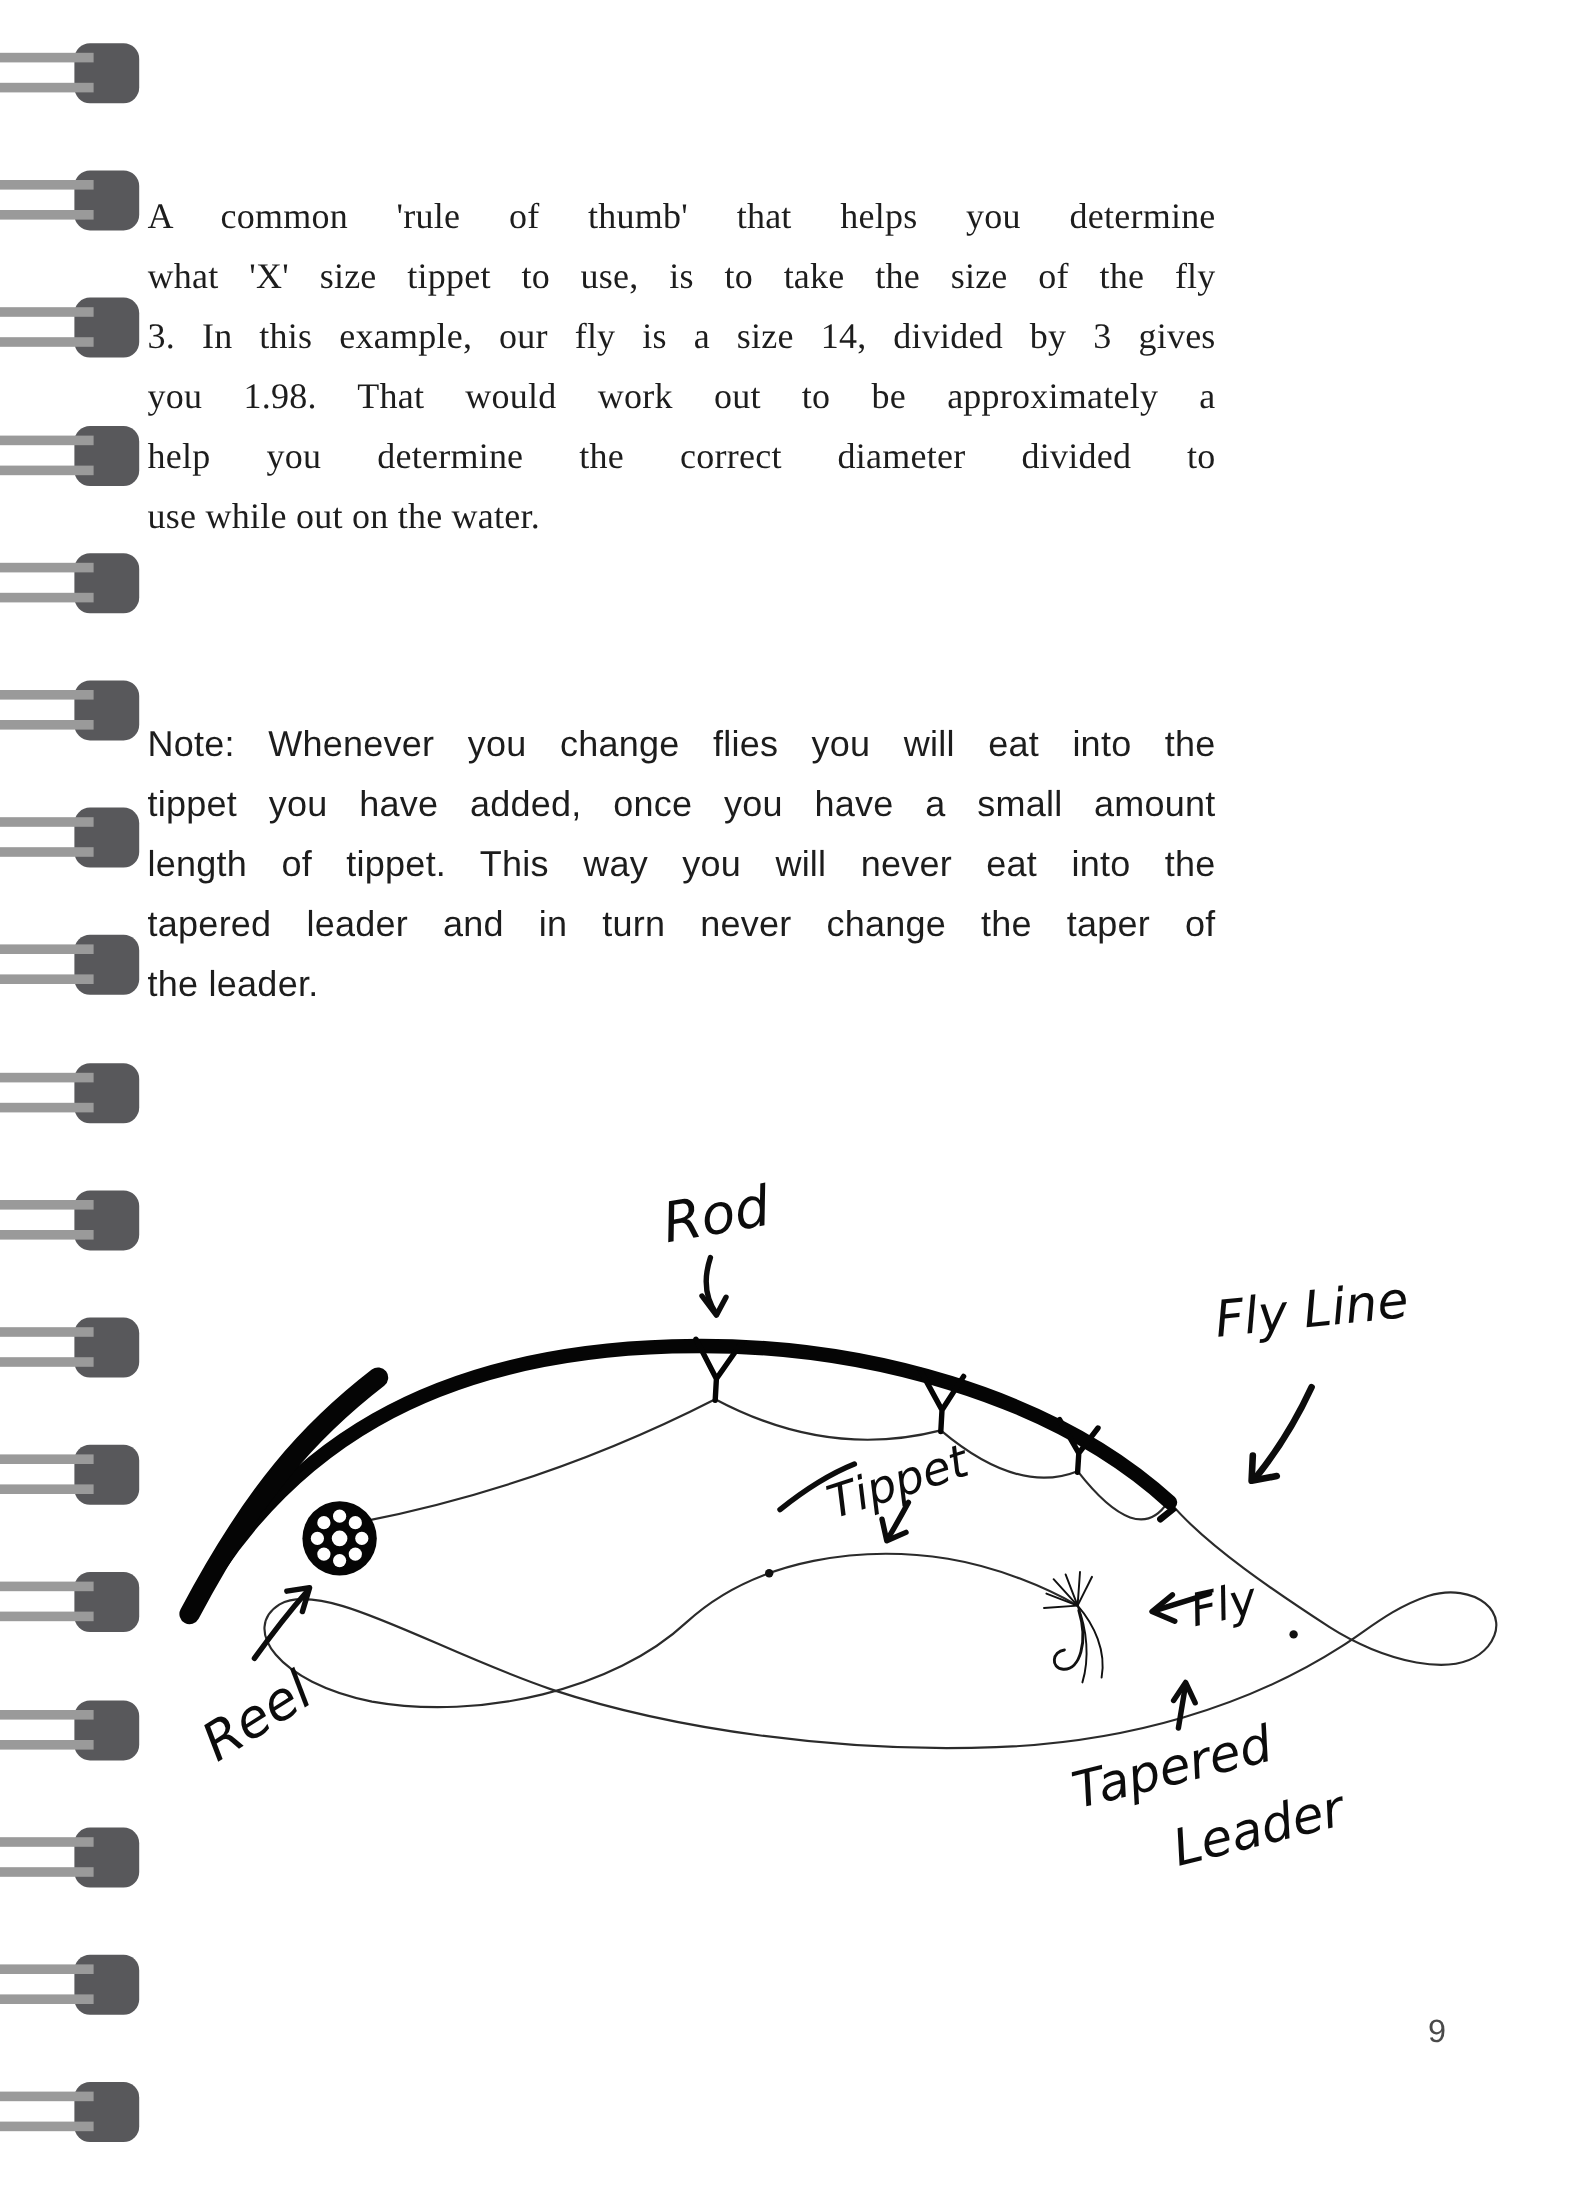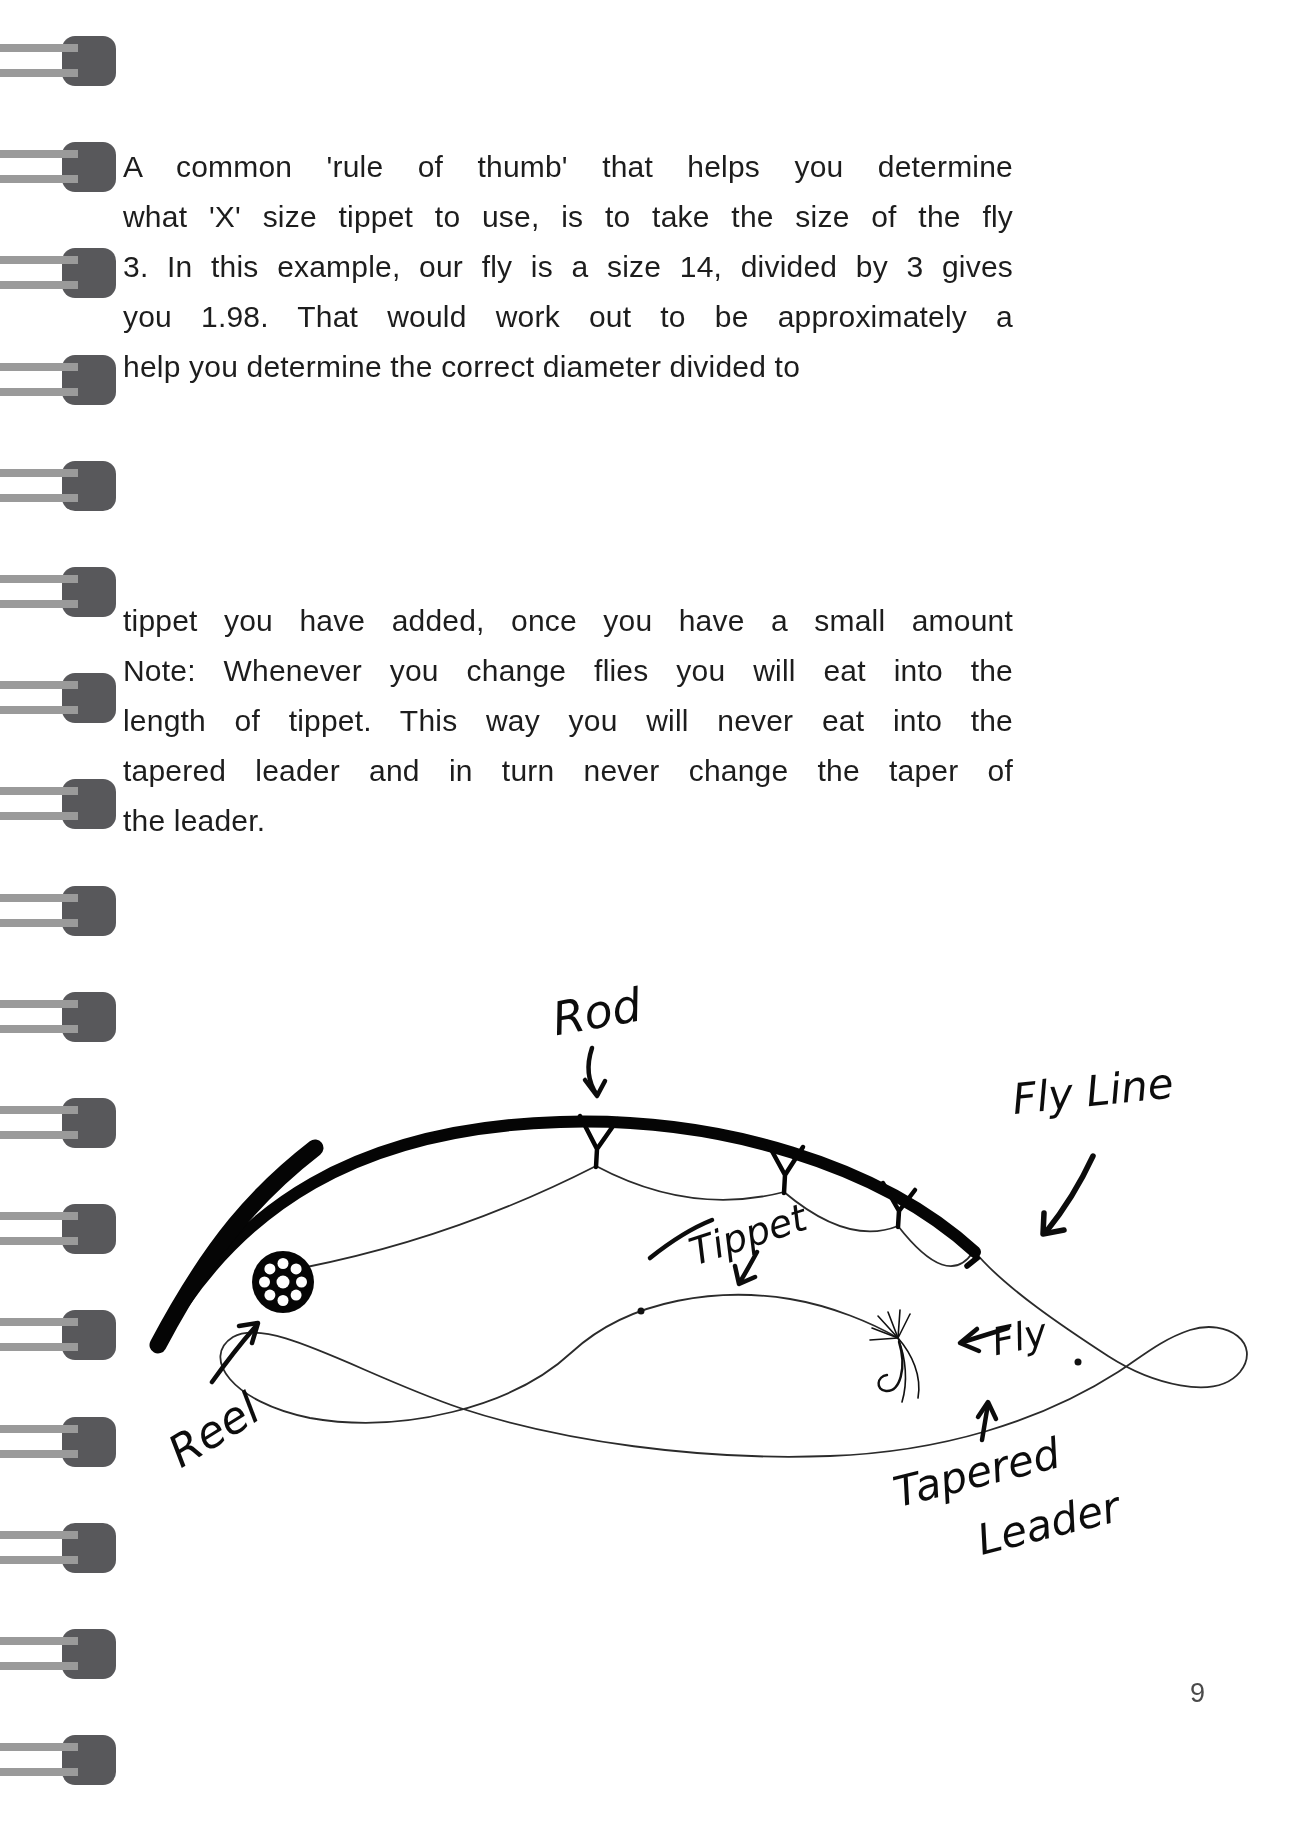--- a/index.html
+++ b/index.html
@@ -10,21 +10,21 @@
   #binding{position:absolute;left:0;top:0;width:130px;height:1824px;}
   .coil{position:absolute;left:0;width:118px;height:50px;}
   .coil .coil-body{position:absolute;left:62px;top:0;width:54px;height:50px;border-radius:13px;}
   .coil .wire{position:absolute;left:0;width:78px;height:8px;}
   .coil .wire.top{top:8px;}
   .coil .wire.bot{bottom:9px;}
 
   
   .para{position:absolute;left:123px;width:890px;color:#1d1d1d;
         font-size:30px;line-height:50px;letter-spacing:0.2px;}
-  #para1{top:142px;}
+  #para1{top:156px;font-family:Liberation Serif, serif;}
   #para2{top:596px;}
   .text-line{text-align:justify;text-align-last:justify;height:50px;overflow:hidden;}
   .text-line:last-child{text-align-last:left;}
 
   
   #diagram{position:absolute;left:0;top:950px;width:1315px;height:760px;}
   .hand{font-family:"DejaVu Sans",sans-serif;font-style:italic;fill:#0c0c0c;}
 
   
   #page-number{position:absolute;left:1190px;top:1678px;font-size:27px;color:#4a4a4a;}
@@ -121,25 +121,26 @@
         <div class="wire bot" style="background:#9a9a9a"></div>
       </div>
     </div>
 
   <div id="para1" class="para">
       <div class="text-line">A common 'rule of thumb' that helps you determine</div>
       <div class="text-line">what 'X' size tippet to use, is to take the size of the fly</div>
       <div class="text-line">3. In this example, our fly is a size 14, divided by 3 gives</div>
       <div class="text-line">you 1.98. That would work out to be approximately a</div>
       <div class="text-line">help you determine the correct diameter divided to</div>
+      <div class="text-line">use while out on the water.</div>
     </div>
 
   <div id="para2" class="para">
+      <div class="text-line">Note: Whenever you change flies you will eat into the</div>
       <div class="text-line">tippet you have added, once you have a small amount</div>
-      <div class="text-line">Note: Whenever you change flies you will eat into the</div>
       <div class="text-line">length of tippet. This way you will never eat into the</div>
       <div class="text-line">tapered leader and in turn never change the taper of</div>
       <div class="text-line">the leader.</div>
     </div>
 
   <svg id="diagram" viewBox="0 950 1315 760" xmlns="http://www.w3.org/2000/svg">
 
     <g fill="none" stroke="#2b2b2b" stroke-width="1.8">
       <path d="M 302 1268 Q 455 1238 596 1166"></path>
       <path d="M 596 1166 Q 690 1216 784 1192"></path>

